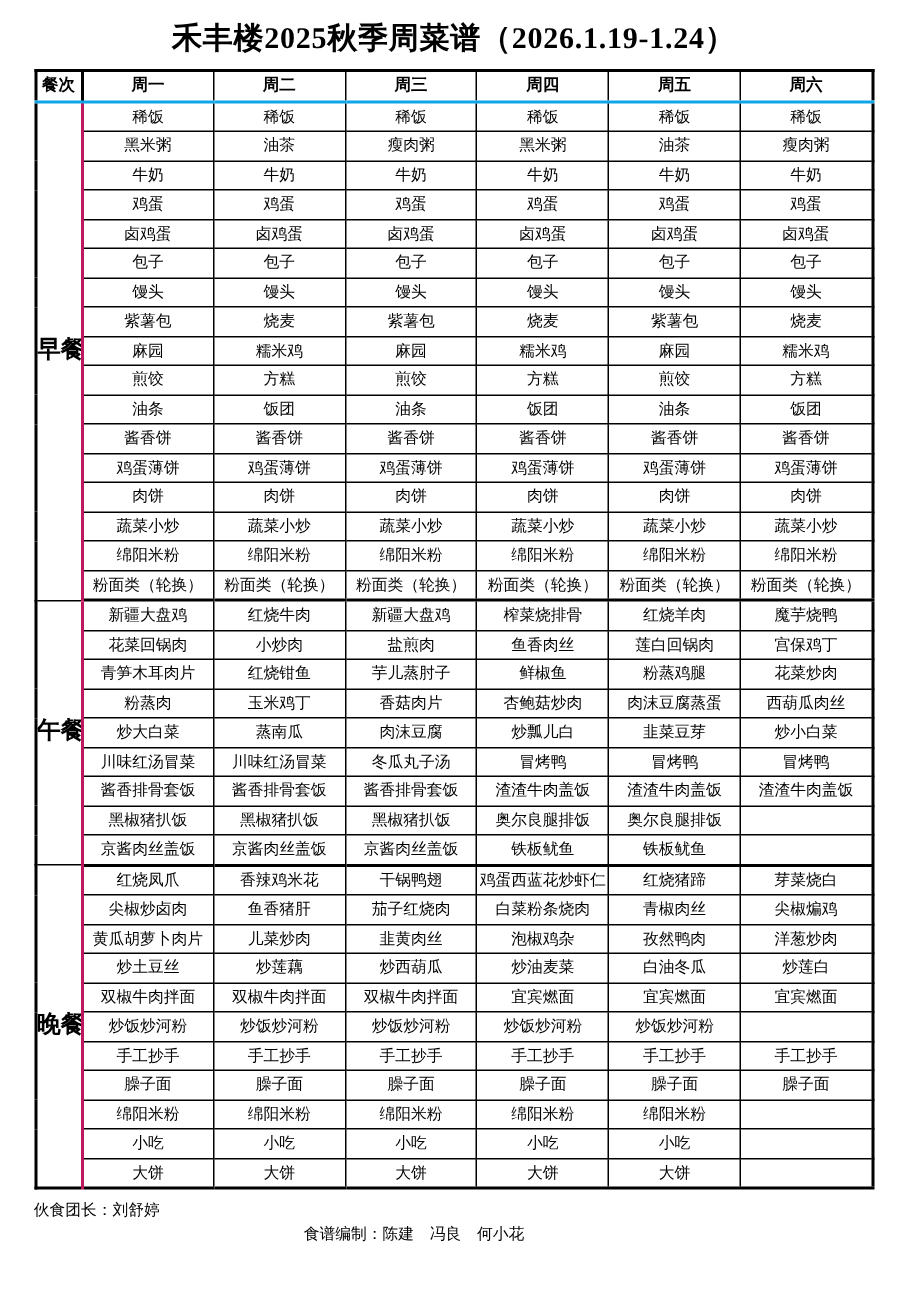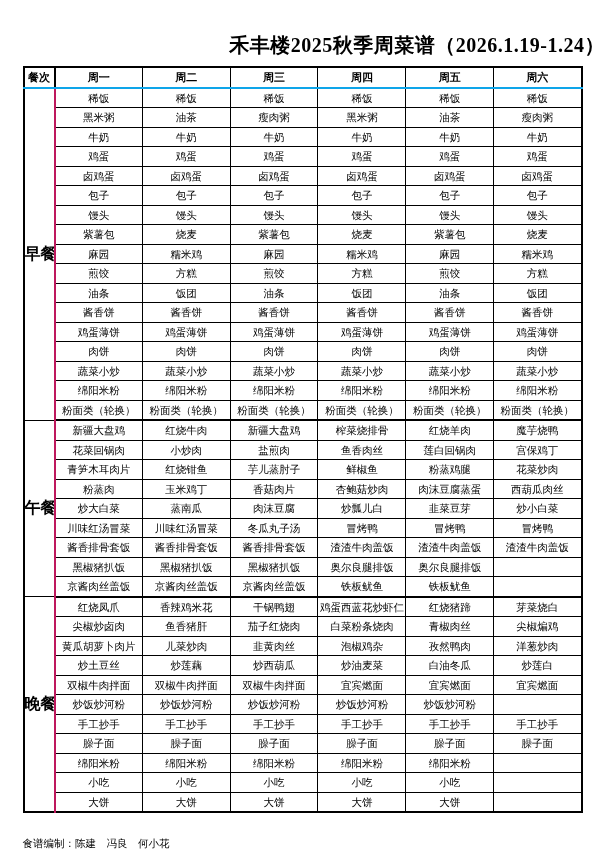--- a/index.html
+++ b/index.html
@@ -3,21 +3,21 @@
 <meta charset="utf-8">
 <style>
   html,body{margin:0;padding:0;background:#ffffff;}
   body{
     width:605px;height:860px;
     font-family:"Liberation Sans","DejaVu Sans",sans-serif;
     color:#000;
   }
   .page{position:relative;width:605px;height:860px;background:#fff;overflow:hidden;}
   .title{
-    margin:0;padding-top:32px;text-align:right;
+    margin:0;padding-top:12px;text-align:center;
     font-family:"Liberation Serif","DejaVu Serif",serif;
     font-size:20px;font-weight:bold;letter-spacing:0.5px;
   }
   table.menu-table{
     border-collapse:collapse;table-layout:fixed;
     margin:7px auto 0 auto;width:560px;
     border:2px solid #000;
   }
   .menu-table col.c-meal{width:31px;}
   .menu-table th,.menu-table td{
@@ -374,16 +374,17 @@
           <td>大饼</td>
           <td>大饼</td>
           <td>大饼</td>
           <td>大饼</td>
           <td></td>
         </tr>
       </tbody>
   </table>
 
   <div class="sig-line">
+    <span class="sig-2">伙食团长：刘舒婷</span>
     <span class="sig-3">食谱编制：陈建　冯良　何小花</span>
   </div>
 
 </div>
 
 </body></html>

